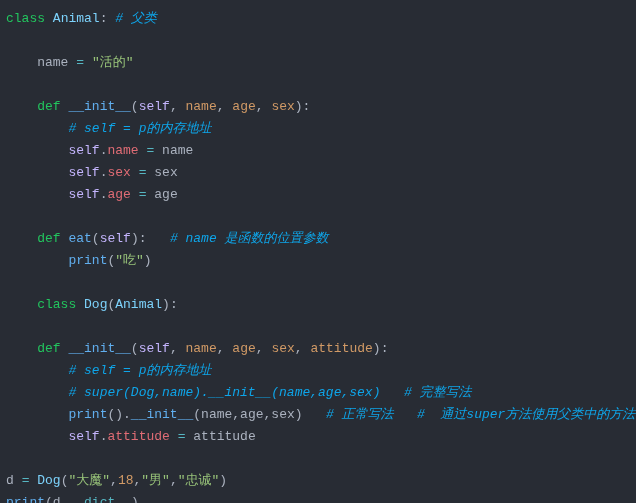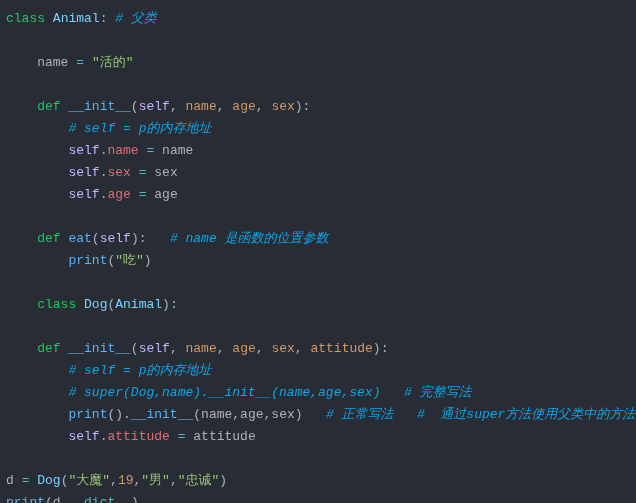--- a/index.html
+++ b/index.html
@@ -46,14 +46,14 @@
 <span>        <span class="fn">print</span><span class="pun">(</span><span class="str">"吃"</span><span class="pun">)</span></span>
 
 <span>    <span class="kw">class</span> <span class="cls">Dog</span><span class="pun">(</span><span class="cls">Animal</span><span class="pun">):</span></span>
 
 <span>    <span class="kw">def</span> <span class="fn">__init__</span><span class="pun">(</span><span class="sp">self</span><span class="pun">,</span> <span class="par">name</span><span class="pun">,</span> <span class="par">age</span><span class="pun">,</span> <span class="par">sex</span><span class="pun">,</span> <span class="par">attitude</span><span class="pun">):</span></span>
 <span>        <span class="comment"># self = p的内存地址</span></span>
 <span>        <span class="comment"># super(Dog,name).__init__(name,age,sex)   # 完整写法</span></span>
 <span>        <span class="fn">print</span><span class="pun">().</span><span class="fn">__init__</span><span class="pun">(</span><span class="pun">name</span><span class="pun">,</span><span class="pun">age</span><span class="pun">,</span><span class="pun">sex</span><span class="pun">)</span>   <span class="comment"># 正常写法   #  通过super方法使用父类中的方法</span></span>
 <span>        <span class="sp">self</span><span class="pun">.</span><span class="attr">attitude</span> <span class="op">=</span> <span class="pun">attitude</span></span>
 
-<span><span class="pun">d</span> <span class="op">=</span> <span class="cls">Dog</span><span class="pun">(</span><span class="str">"大魔"</span><span class="pun">,</span><span class="num">19</span><span class="pun">,</span><span class="str">"男"</span><span class="pun">,</span><span class="str">"忠诚"</span><span class="pun">)</span></span>
+<span><span class="pun">d</span> <span class="op">=</span> <span class="cls">Dog</span><span class="pun">(</span><span class="str">"大魔"</span><span class="pun">,</span><span class="num">18</span><span class="pun">,</span><span class="str">"男"</span><span class="pun">,</span><span class="str">"忠诚"</span><span class="pun">)</span></span>
 <span><span class="fn">print</span><span class="pun">(</span><span class="pun">d</span><span class="pun">.</span><span class="dunder">__dict__</span><span class="pun">)</span></span></pre>
 
 </body></html>

